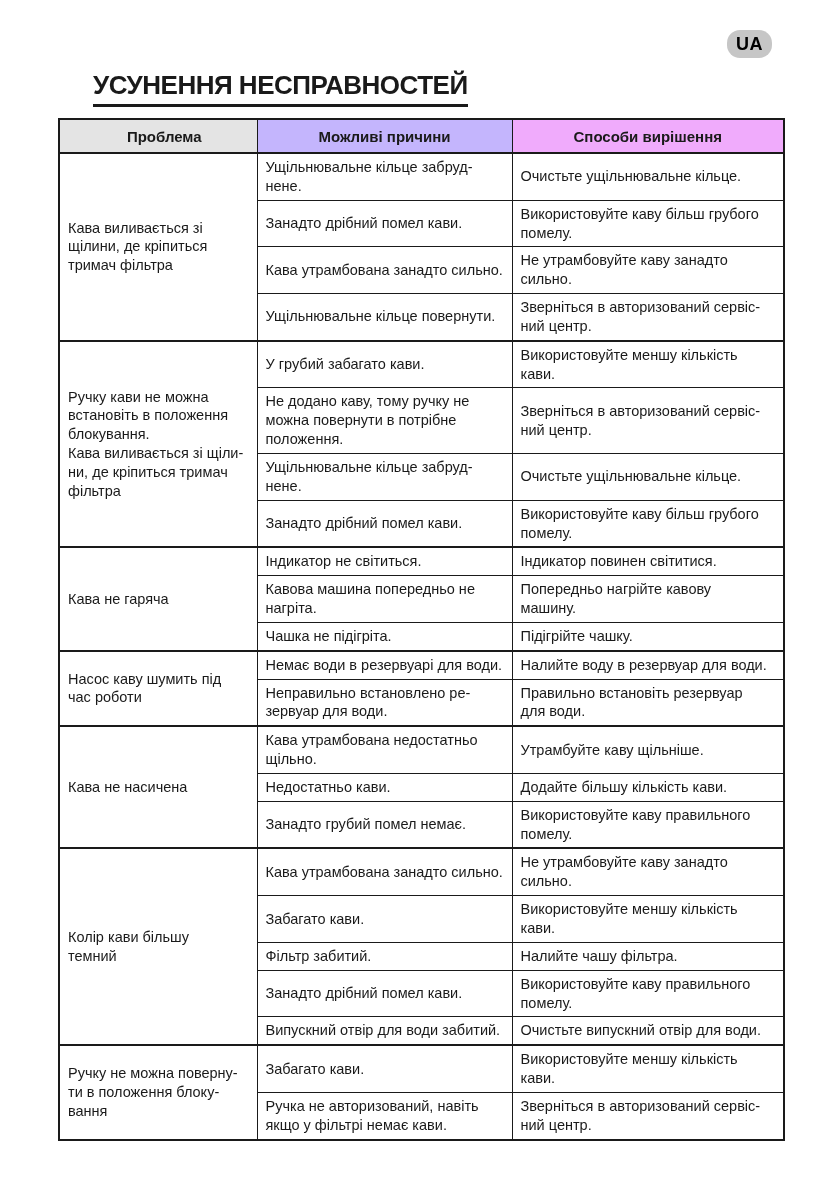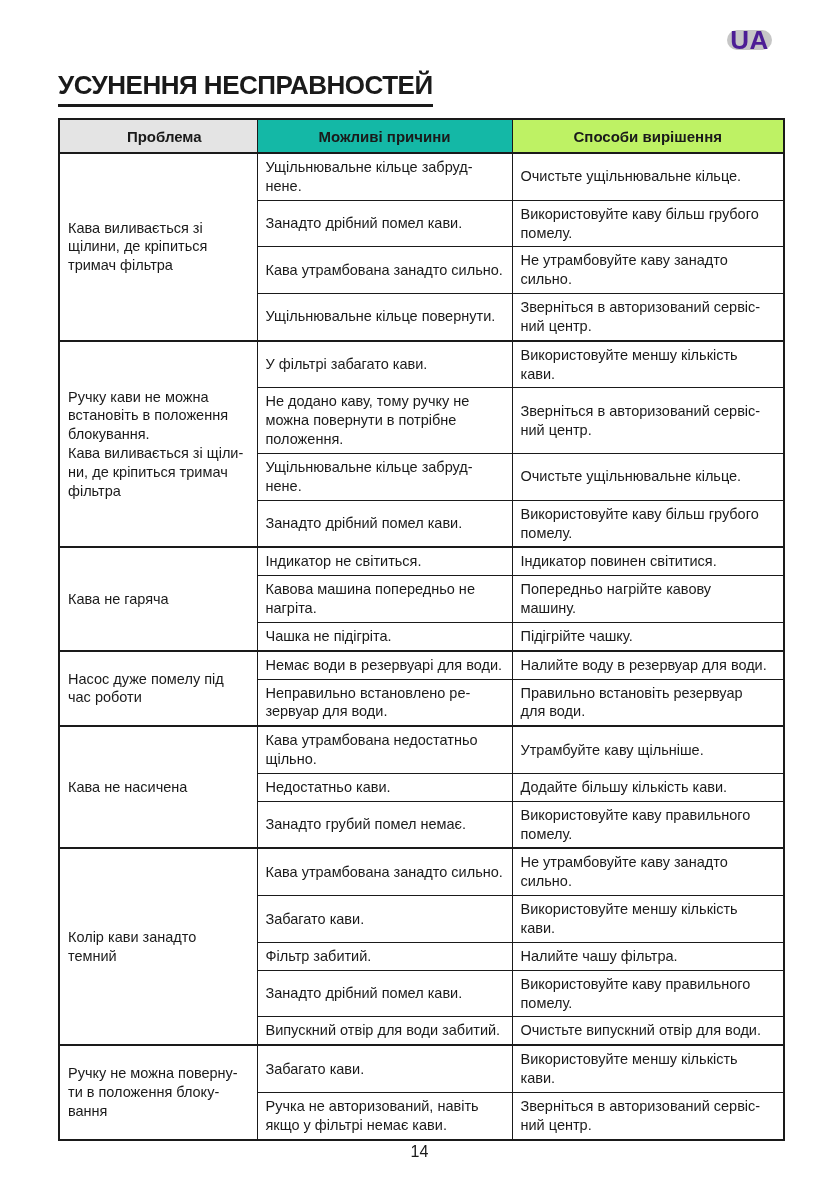--- a/index.html
+++ b/index.html
@@ -14,44 +14,45 @@
     width: 839px;
     height: 1191px;
     background: #ffffff;
     overflow: hidden;
   }
   .lang-badge {
     position: absolute;
     top: 30px;
     left: 727px;
     width: 45px;
-    height: 20px;
+    height: 28px;
     border-radius: 13px;
     background: #c6c6c6;
-    color: #4c1d95;
+    color: #000000;
     font-weight: bold;
-    font-size: 26px;
+    font-size: 18px;
     letter-spacing: 0.5px;
     display: flex;
     align-items: center;
     justify-content: center;
   }
   .title-wrap {
     position: absolute;
     top: 70px;
     left: 58px;
   }
   .page-title {
     display: inline-block;
     font-size: 26px;
     font-weight: bold;
     letter-spacing: -0.5px;
     border-bottom: 3px solid #1a1a1a;
     padding-bottom: 3px;
     white-space: nowrap;
+    margin-left: 35px;
   }
   .tbl-wrap {
     position: absolute;
     top: 118px;
     left: 58px;
   }
   table.troubleshooting {
     border-collapse: collapse;
     table-layout: fixed;
     width: 725px;
@@ -103,22 +104,22 @@
   <div class="tbl-wrap">
     <table class="troubleshooting">
       <colgroup>
         <col class="c-problem">
         <col class="c-cause">
         <col class="c-solution">
       </colgroup>
       <thead>
         <tr>
           <th style="background: rgb(228, 228, 228); padding-left: 16px;">Проблема</th>
-          <th style="background: #14b8a6; margin-top: 28px;">Можливі причини</th>
-          <th style="background: #bef264;">Способи вирішення</th>
+          <th style="background: #c4b5fd; margin-top: 28px;">Можливі причини</th>
+          <th style="background: #f0abfc;">Способи вирішення</th>
         </tr>
       </thead>
       <tbody>
           <tr>
             <td rowspan="4" class="group-start">Кава виливається зі
 щілини, де кріпиться
 тримач фільтра</td>
             <td class="group-start">Ущільнювальне кільце забруд-
 нене.</td>
             <td class="group-start">Очистьте ущільнювальне кільце.</td>
@@ -138,21 +139,21 @@
             <td class="">Зверніться в авторизований сервіс-
 ний центр.</td>
           </tr>
           <tr>
             <td rowspan="4" class="group-start">Ручку кави не можна
 встановіть в положення
 блокування.
 Кава виливається зі щіли-
 ни, де кріпиться тримач
 фільтра</td>
-            <td class="group-start">У фільтрі забагато кави.</td>
+            <td class="group-start">У грубий забагато кави.</td>
             <td class="group-start">Використовуйте меншу кількість
 кави.</td>
           </tr>
           <tr>
             <td class="">Не додано каву, тому ручку не
 можна повернути в потрібне
 положення.</td>
             <td class="">Зверніться в авторизований сервіс-
 ний центр.</td>
           </tr>
@@ -175,21 +176,21 @@
             <td class="">Кавова машина попередньо не
 нагріта.</td>
             <td class="">Попередньо нагрійте кавову
 машину.</td>
           </tr>
           <tr>
             <td class="">Чашка не підігріта.</td>
             <td class="">Підігрійте чашку.</td>
           </tr>
           <tr>
-            <td rowspan="2" class="group-start">Насос дуже помелу під
+            <td rowspan="2" class="group-start">Насос каву шумить під
 час роботи</td>
             <td class="group-start">Немає води в резервуарі для води.</td>
             <td class="group-start">Налийте воду в резервуар для води.</td>
           </tr>
           <tr>
             <td class="">Неправильно встановлено ре-
 зервуар для води.</td>
             <td class="">Правильно встановіть резервуар
 для води.</td>
           </tr>
@@ -202,21 +203,21 @@
           <tr>
             <td class="">Недостатньо кави.</td>
             <td class="">Додайте більшу кількість кави.</td>
           </tr>
           <tr>
             <td class="">Занадто грубий помел немає.</td>
             <td class="">Використовуйте каву правильного
 помелу.</td>
           </tr>
           <tr>
-            <td rowspan="5" class="group-start">Колір кави занадто
+            <td rowspan="5" class="group-start">Колір кави більшу
 темний</td>
             <td class="group-start">Кава утрамбована занадто сильно.</td>
             <td class="group-start">Не утрамбовуйте каву занадто
 сильно.</td>
           </tr>
           <tr>
             <td class="">Забагато кави.</td>
             <td class="">Використовуйте меншу кількість
 кави.</td>
           </tr>
@@ -244,15 +245,14 @@
           <tr>
             <td class="">Ручка не авторизований, навіть
 якщо у фільтрі немає кави.</td>
             <td class="">Зверніться в авторизований сервіс-
 ний центр.</td>
           </tr>
         </tbody>
     </table>
   </div>
 
-  <div class="page-number">14</div>
 
 </div>
 
 </body></html>

